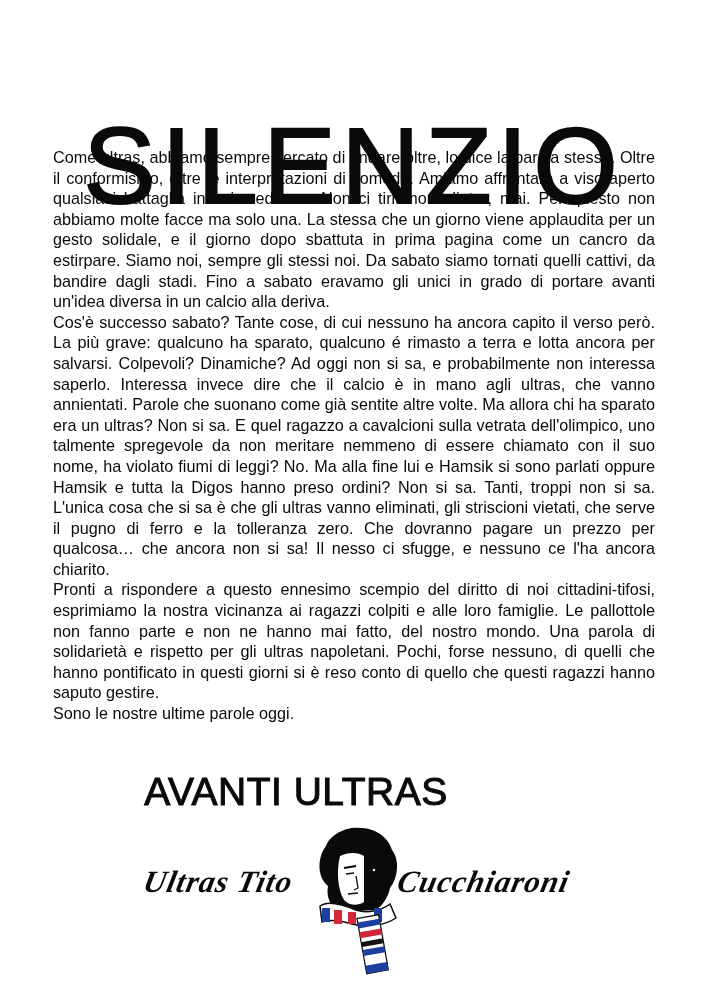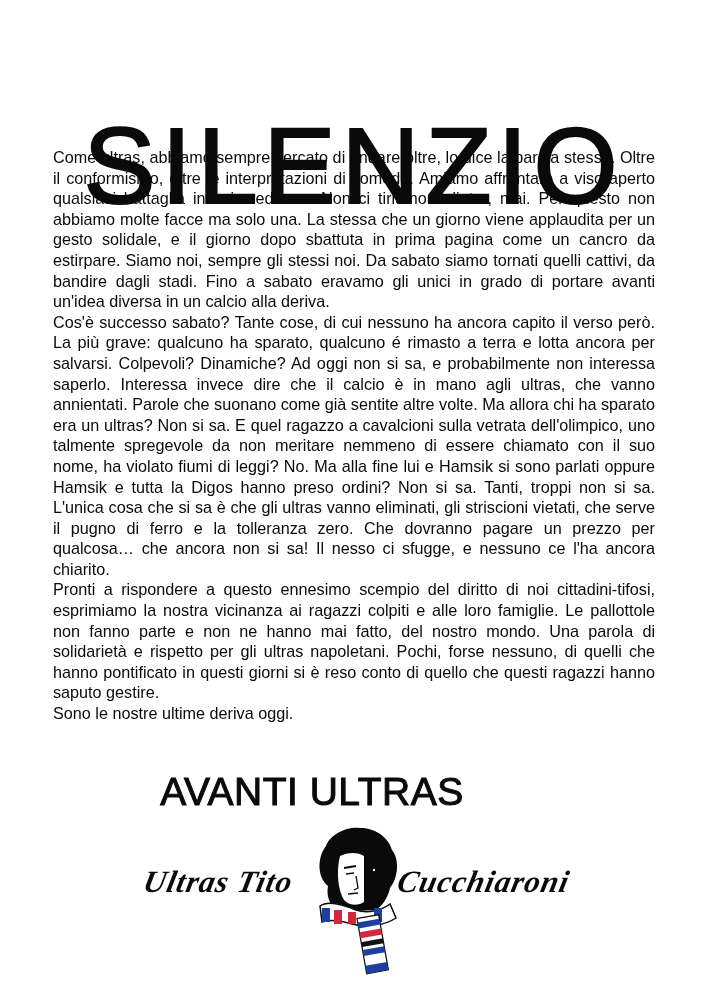--- a/index.html
+++ b/index.html
@@ -1,38 +1,38 @@
 <!DOCTYPE html>
 <html><head>
 <meta charset="utf-8">
 <style>
   html, body { margin: 0; padding: 0; background: #ffffff; }
   body { width: 707px; height: 1000px; position: relative; overflow: hidden; color: #0a0a0a; font-family: "Liberation Sans", sans-serif; }
   .title { position: absolute; top: 46px; left: 0; width: 707px; text-align: center; font-family: "Liberation Sans", sans-serif; font-size: 108px; line-height: 96px; letter-spacing: 6px; font-weight: normal; -webkit-text-stroke: 2.2px #0a0a0a; color: #0a0a0a; }
   .body-text { position: absolute; top: 147px; left: 53px; width: 602px; font-size: 16.2px; line-height: 20.6px; text-align: justify; }
   .body-text p { margin: 0; }
   .body-text p.last { text-align-last: left; }
-  .slogan { position: absolute; top: 770px; left: 0; width: 592px; text-align: center; font-size: 39px; line-height: 44px; font-weight: normal; -webkit-text-stroke: 1px #0a0a0a; letter-spacing: 0.5px; padding-left: 16px; }
+  .slogan { position: absolute; top: 770px; left: 0; width: 592px; text-align: center; font-size: 39px; line-height: 44px; font-weight: normal; -webkit-text-stroke: 1px #0a0a0a; letter-spacing: 0.5px; }
   .logo { position: absolute; top: 826px; left: 130px; width: 450px; height: 150px; }
   .logo-left, .logo-right { position: absolute; top: 38px; font-family: "Liberation Serif", serif; font-style: italic; font-weight: bold; font-size: 31px; letter-spacing: 1px; transform: skewX(-12deg); }
   .logo-left { left: 14px; }
   .logo-right { left: 268px; }
   .logo-mascot { position: absolute; left: 178px; top: 0; width: 96px; height: 150px; }
 </style>
 </head>
 <body>
 
 <div>
   <h1 class="title">SILENZIO</h1>
 
   <div class="body-text">
     <p>Come ultras, abbiamo sempre cercato di andare oltre, lo dice la parola stessa. Oltre il conformismo, oltre le interpretazioni di comodo. Amiamo affrontare a viso aperto qualsiasi battaglia in cui crediamo. Non ci tiriamo indietro, mai. Per questo non abbiamo molte facce ma solo una. La stessa che un giorno viene applaudita per un gesto solidale, e il giorno dopo sbattuta in prima pagina come un cancro da estirpare. Siamo noi, sempre gli stessi noi. Da sabato siamo tornati quelli cattivi, da bandire dagli stadi. Fino a sabato eravamo gli unici in grado di portare avanti un'idea diversa in un calcio alla deriva.</p>
     <p>Cos'è successo sabato? Tante cose, di cui nessuno ha ancora capito il verso però. La più grave: qualcuno ha sparato, qualcuno é rimasto a terra e lotta ancora per salvarsi. Colpevoli? Dinamiche? Ad oggi non si sa, e probabilmente non interessa saperlo. Interessa invece dire che il calcio è in mano agli ultras, che vanno annientati. Parole che suonano come già sentite altre volte. Ma allora chi ha sparato era un ultras? Non si sa. E quel ragazzo a cavalcioni sulla vetrata dell'olimpico, uno talmente spregevole da non meritare nemmeno di essere chiamato con il suo nome, ha violato fiumi di leggi? No. Ma alla fine lui e Hamsik si sono parlati oppure Hamsik e tutta la Digos hanno preso ordini? Non si sa. Tanti, troppi non si sa. L'unica cosa che si sa è che gli ultras vanno eliminati, gli striscioni vietati, che serve il pugno di ferro e la tolleranza zero. Che dovranno pagare un prezzo per qualcosa… che ancora non si sa! Il nesso ci sfugge, e nessuno ce l'ha ancora chiarito.</p>
     <p>Pronti a rispondere a questo ennesimo scempio del diritto di noi cittadini-tifosi, esprimiamo la nostra vicinanza ai ragazzi colpiti e alle loro famiglie. Le pallottole non fanno parte e non ne hanno mai fatto, del nostro mondo. Una parola di solidarietà e rispetto  per gli ultras napoletani. Pochi, forse nessuno, di quelli che hanno pontificato in questi giorni si è reso conto di quello che questi ragazzi hanno saputo gestire.</p>
-    <p>Sono le nostre ultime deriva oggi.</p>
+    <p>Sono le nostre ultime parole oggi.</p>
   </div>
 
   <div class="slogan">AVANTI ULTRAS</div>
 
   <div class="logo">
     <span class="logo-left">Ultras Tito</span>
     <svg class="logo-mascot" viewBox="0 0 96 150" xmlns="http://www.w3.org/2000/svg">
 
       <path d="M20 60 C8 50 10 30 18 20 C22 8 40 0 52 2 C66 2 80 10 84 24 C92 34 90 52 82 62 C80 72 74 80 68 84 L30 86 C22 80 18 70 20 60 Z" fill="#0a0a0a"></path>
 

